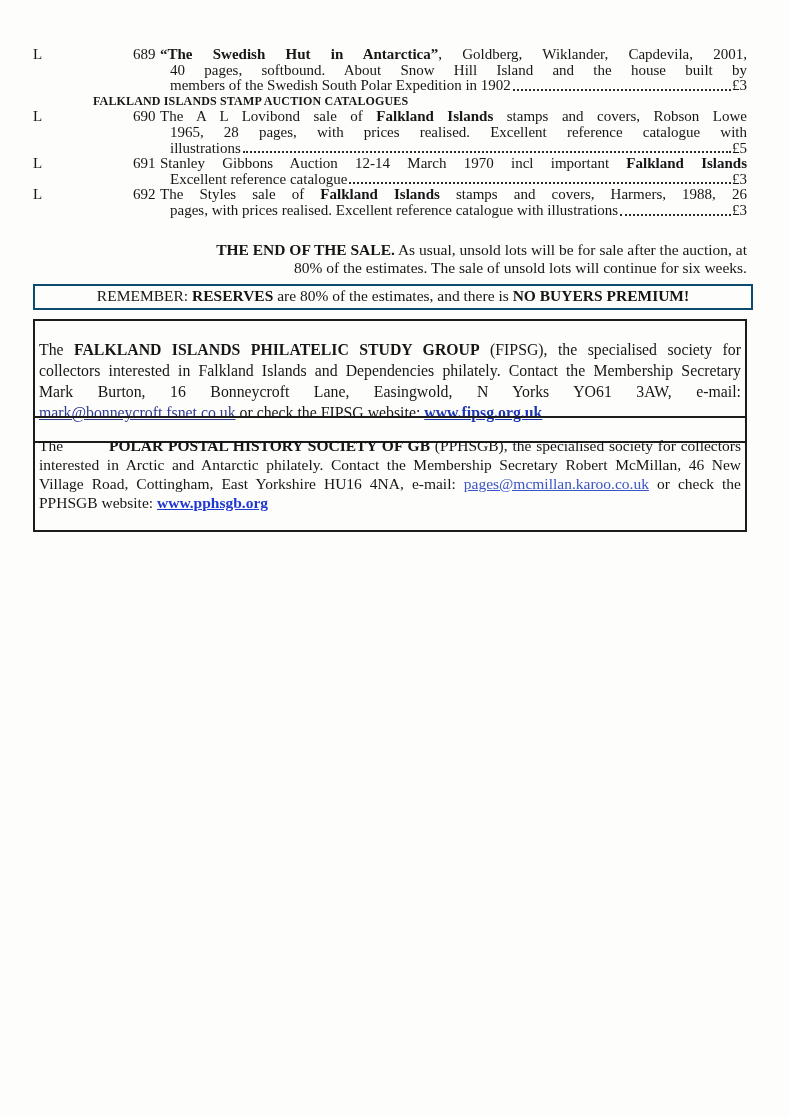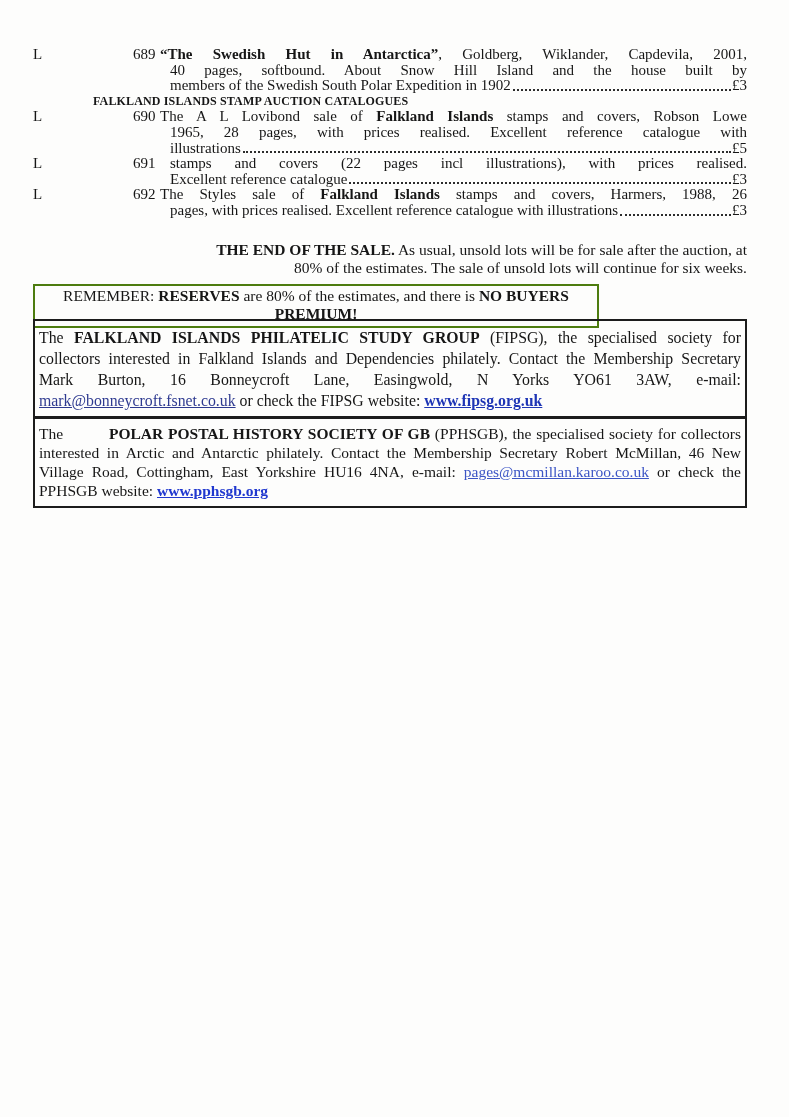--- a/index.html
+++ b/index.html
@@ -26,27 +26,27 @@
                        border-bottom: 2px dotted #2c2c2c; margin: 0 1px 3px 2px; }
   .leader-line .price { flex: 0 0 auto; white-space: nowrap; }
   .section-heading { font-weight: bold; margin-left: 60px; font-size: 12px;
                      letter-spacing: 0.15px; white-space: nowrap; }
 
   
   .end-of-sale { position: absolute; top: 241px; left: 33px; width: 714px;
                  text-align: right; font-size: 15.5px; line-height: 17.5px; }
 
   
-  .remember-box { position: absolute; top: 284px; left: 33px; width: 566px;
-                  border: 2px solid #4d7c0f; text-align: center;
+  .remember-box { position: absolute; top: 284px; left: 33px; width: 720px;
+                  border: 2px solid #0c4a6e; text-align: center;
                   font-size: 15.5px; padding: 1px 0 3px; }
 
   
   .society-box { position: absolute; left: 33px; width: 714px;
-                 border: 2px solid #1c1c1c; padding: 6px 4px; }
+                 border: 2px solid #1c1c1c; padding: 18px 4px; }
   .fipsg { top: 319px; font-size: 15.8px; line-height: 21px; }
   .pphsgb { top: 416px; font-size: 15.5px; line-height: 19px; }
   .society-box .jline.lastline { text-align-last: left; }
 
   .link { text-decoration: underline; cursor: pointer; }
 </style>
 </head>
 <body>
 
 <div class="page">
@@ -80,21 +80,21 @@
           <span class="dots"></span>
           <span class="price">£5</span>
         </div>
       </div>
     </div>
 
     <div class="lot-row">
       <span>L</span>
       <span>691</span>
       <div class="lot-desc">
-        <div class="jline cont"><span>stamps and covers (22 pages incl illustrations), with prices realised.</span></div>
+        <div class="jline"><span>Stanley Gibbons Auction 12-14 March 1970 incl important </span><span style="font-weight: bold;">Falkland Islands</span></div>
         <div class="leader-line cont">
           <span class="lt"><span>Excellent reference catalogue </span></span>
           <span class="dots"></span>
           <span class="price">£3</span>
         </div>
       </div>
     </div>
 
     <div class="lot-row">
       <span>L</span>

